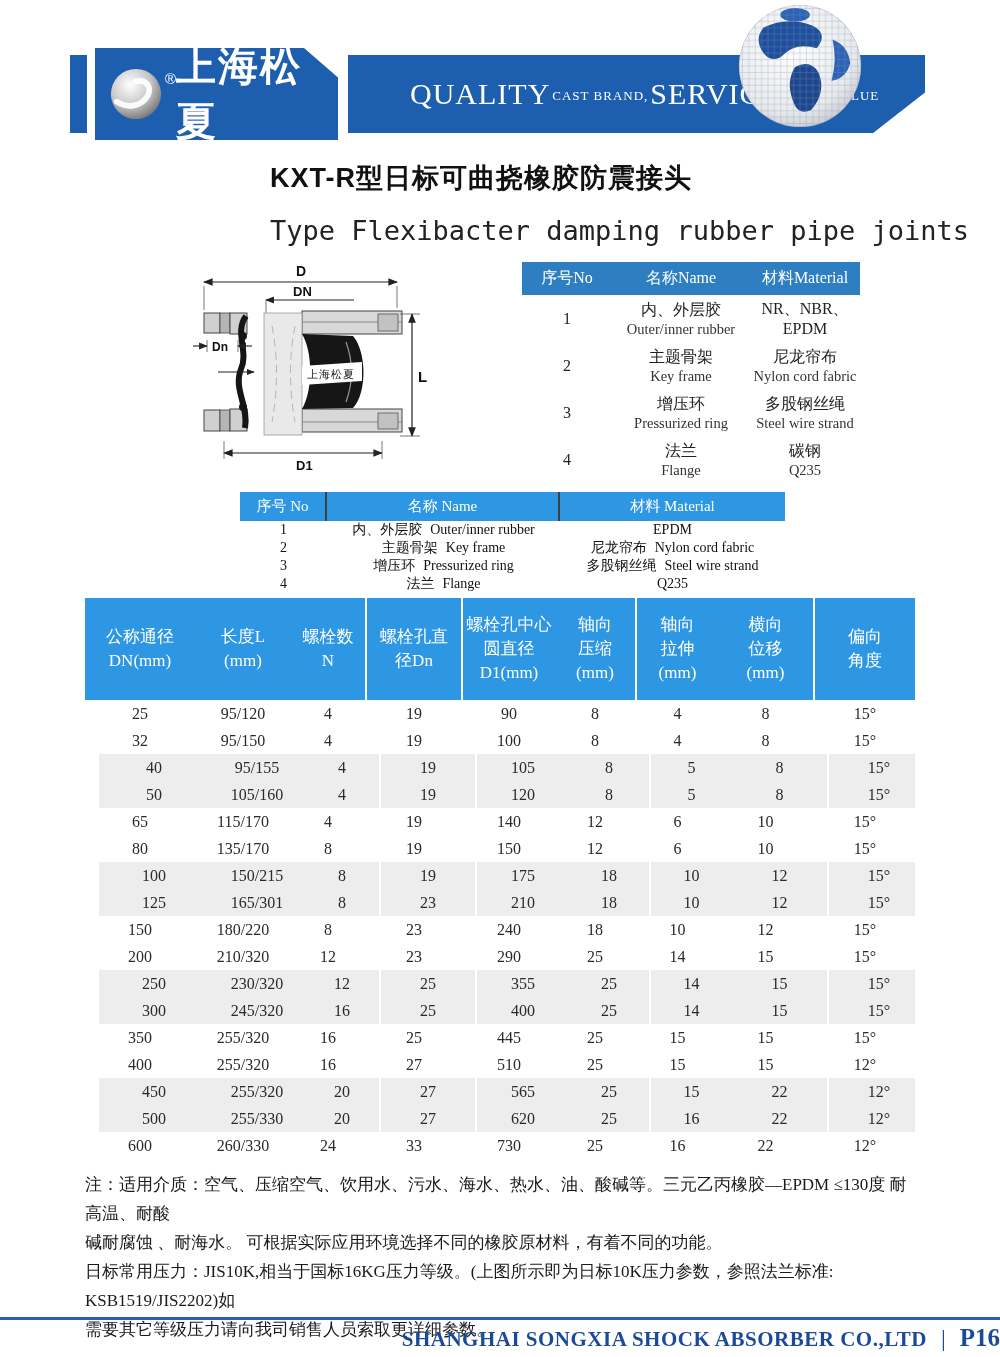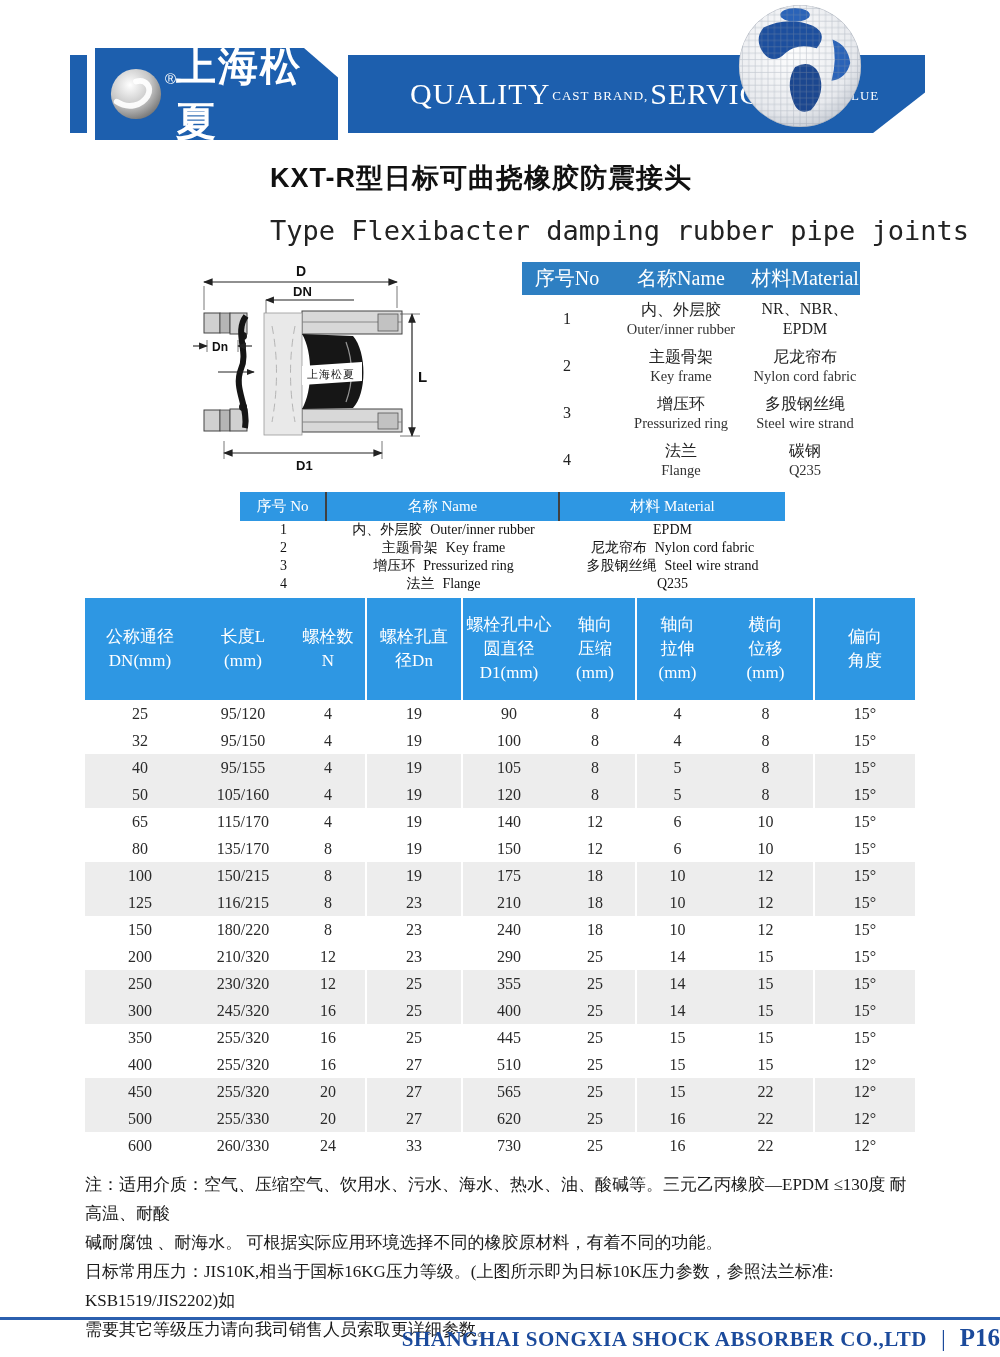--- a/index.html
+++ b/index.html
@@ -26,21 +26,21 @@
     font-family: "Liberation Sans", sans-serif; letter-spacing: 1px; }
   .title-en { position: absolute; left: 270px; top: 215px; font-size: 27px; color: #222;
     font-family: "DejaVu Sans Mono", monospace; }
 
   
   .diagram { position: absolute; left: 150px; top: 256px; width: 335px; height: 232px; }
 
   
   .pt1 { position: absolute; left: 522px; top: 262px; width: 338px; font-family: "Liberation Serif", serif; }
   .pt1-head { display: grid; grid-template-columns: 90px 138px 110px; background: #2e7fc2; color: #fff;
-    height: 33px; align-items: center; text-align: center; font-size: 20px; }
+    height: 33px; align-items: center; text-align: center; font-size: 16px; }
   .pt-row { display: grid; grid-template-columns: 90px 138px 110px; min-height: 47px; align-items: center; text-align: center; padding: 3px 0; }
   .pt-row .cn { font-size: 16px; color: #222; }
   .pt-row .en { font-size: 14.5px; color: #333; }
   .pt-no { font-size: 16px; color: #222; }
 
   
   .pt2 { position: absolute; left: 240px; top: 492px; width: 545px; font-family: "Liberation Serif", serif; }
   .pt2-head { display: grid; grid-template-columns: 87px 233px 225px; background: #2e97e3; color: #fff;
     height: 29px; align-items: center; text-align: center; font-size: 15px; }
   .pt2-head .h { height: 100%; display: flex; align-items: center; justify-content: center; }
@@ -49,21 +49,21 @@
     font-size: 14px; color: #111; }
   .p2-row .gap > span { margin: 0 4px; }
 
   
   .mt { position: absolute; left: 85px; top: 598px; width: 830px; font-family: "Liberation Serif", serif; }
   .mt-head { display: grid; grid-template-columns: 110px 96px 76px 96px 92px 82px 81px 97px 100px;
     background: #2e97e3; color: #fff; height: 102px; }
   .mt-hcell { display: flex; flex-direction: column; align-items: center; justify-content: center;
     font-size: 17px; line-height: 24px; text-align: center; }
   .mt-row { display: grid; grid-template-columns: 110px 96px 76px 96px 92px 82px 81px 97px 100px; height: 27px; }
-  .mt-row.gray { background: #ededed; }
+  .mt-row.gray { background: #ededed; margin-left: 14px; }
   .mt-cell { display: flex; align-items: center; justify-content: center; font-size: 16px; color: #2a2a2a; }
   .sep { border-right: 2px solid #fff; }
 
   
   .notes { position: absolute; left: 85px; top: 1170px; width: 832px; font-size: 17px; color: #1a1a1a;
     line-height: 29px; font-family: "Liberation Serif", serif; }
 
   
   .footer-line { position: absolute; left: 0; top: 1317px; width: 1000px; height: 3px; background: #2b5fae; }
   .footer { position: absolute; left: 0; top: 1324px; width: 1000px; text-align: right; color: #1b4a9b;
@@ -398,21 +398,21 @@
           <div class="mt-cell sep">8</div>
           <div class="mt-cell sep">19</div>
           <div class="mt-cell">175</div>
           <div class="mt-cell sep">18</div>
           <div class="mt-cell">10</div>
           <div class="mt-cell sep">12</div>
           <div class="mt-cell">15°</div>
         </div>
         <div class="mt-row gray">
           <div class="mt-cell">125</div>
-          <div class="mt-cell">116/215</div>
+          <div class="mt-cell">165/301</div>
           <div class="mt-cell sep">8</div>
           <div class="mt-cell sep">23</div>
           <div class="mt-cell">210</div>
           <div class="mt-cell sep">18</div>
           <div class="mt-cell">10</div>
           <div class="mt-cell sep">12</div>
           <div class="mt-cell">15°</div>
         </div>
         <div class="mt-row">
           <div class="mt-cell">150</div>

